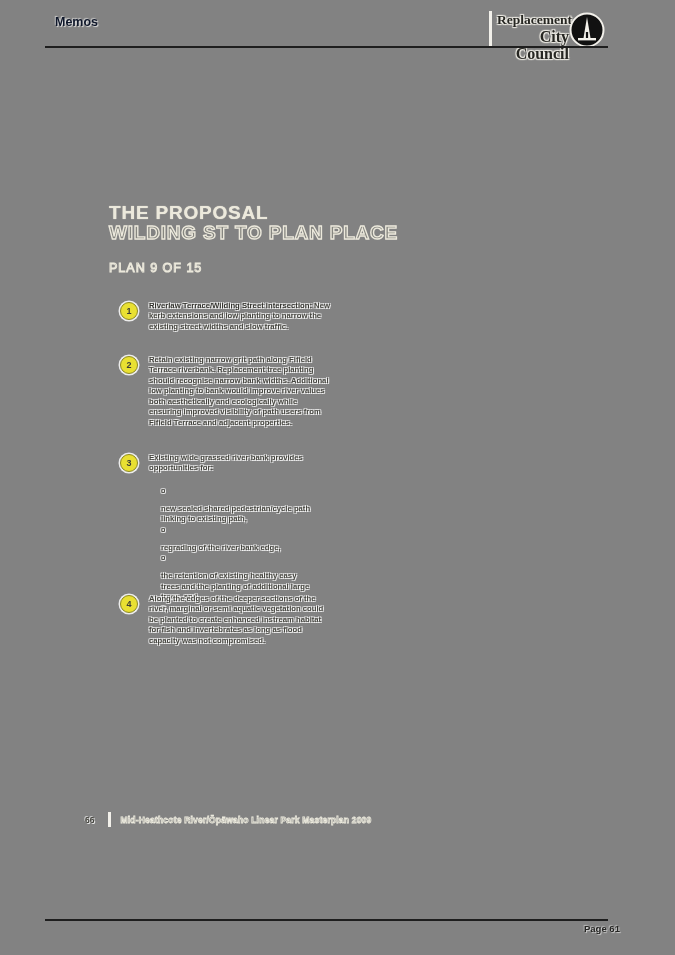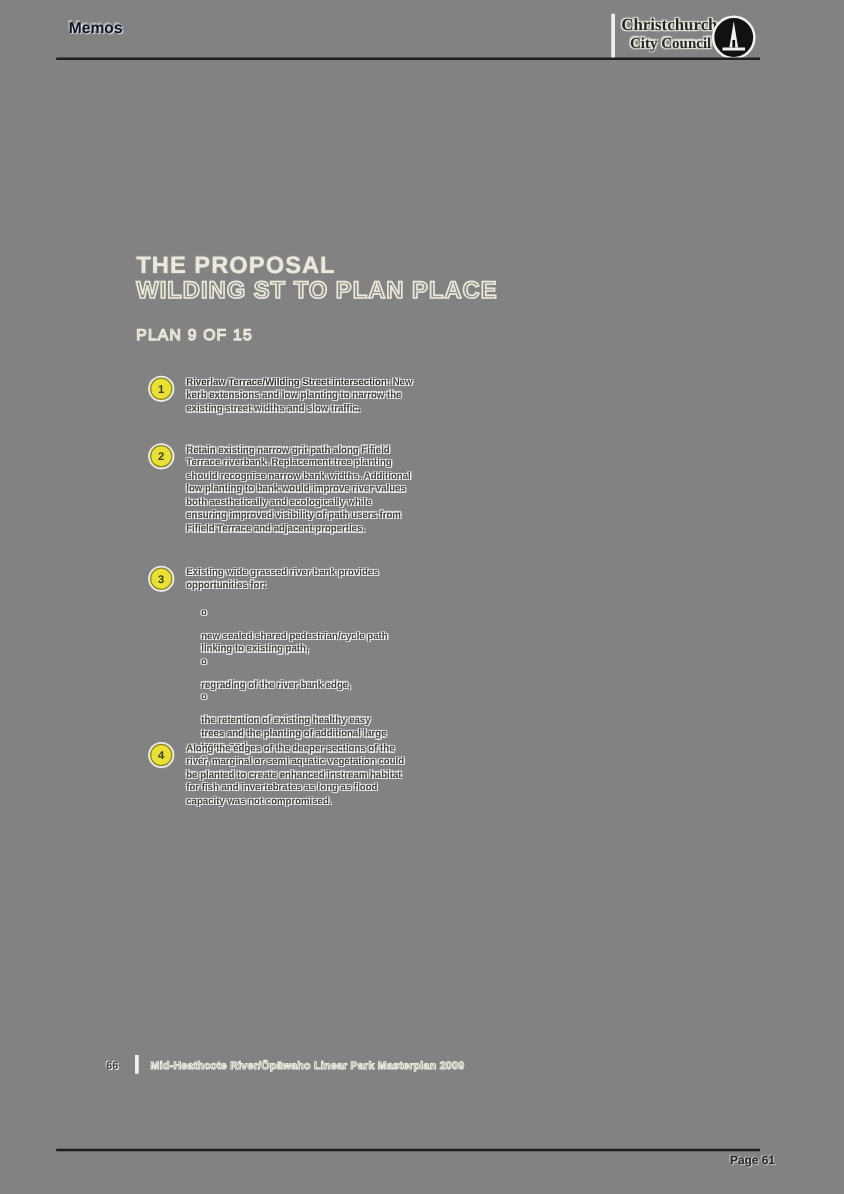--- a/index.html
+++ b/index.html
@@ -22,21 +22,21 @@
     left: 489px; top: 11px; width: 3px; height: 37px;
     background: #f2f0ea;
   }
   .logo-text {
     left: 497px; top: 13px; width: 74px; text-align: right;
     font-family: "Liberation Serif", serif; font-weight: bold; color: #262622;
     text-shadow: 1px 1px 1px #efede6, -1px -1px 1px #efede6, 1px -1px 1px #efede6, -1px 1px 1px #efede6;
     line-height: 1.08;
   }
   .logo-text .l1 { font-size: 13.5px; letter-spacing: 0px; display: block; }
-  .logo-text .l2 { font-size: 12px; display: block; padding-right: 2px; }
+  .logo-text .l2 { font-size: 16px; display: block; padding-right: 2px; }
   .logo-mark { left: 569px; top: 12px; width: 36px; height: 36px; }
   .rule {
     left: 45px; width: 563px; height: 2px; background: #1e1e1e;
   }
   .rule-top { top: 46px; }
   .rule-bottom { top: 919px; }
 
   
   .title-1 {
     left: 109px; top: 202px;
@@ -81,21 +81,21 @@
   }
   .item-body p { margin: 0; }
   .lead-bold { font-weight: bold; color: #33332e; }
   .bullet-list { list-style: none; margin: 12px 0 0 0; padding: 0 0 0 12px; }
   .bullet-item { display: flex; align-items: flex-start; flex-direction: column; }
   .bullet-marker { flex: 0 0 18px; font-size: 7px; line-height: 1.5; }
   .bullet-text { flex: 1 1 auto; width: 150px; }
 
   
   .footer-strip {
-    left: 85px; top: 844px; display: flex; align-items: center; justify-content: center;
+    left: 85px; top: 812px; display: flex; align-items: center; justify-content: center;
   }
   .footer-num {
     font-size: 8.5px; font-weight: bold; color: #45453f;
     text-shadow: 1px 1px 0 rgba(255,255,255,.8), -1px -1px 0 rgba(255,255,255,.6);
   }
   .footer-bar {
     width: 3px; height: 15px; background: #f2f0ea; margin-left: 14px;
   }
   .footer-title {
     margin-left: 9px; font-size: 8.5px; font-weight: bold; color: #7d7d77;
@@ -109,21 +109,21 @@
   }
 </style>
 </head>
 <body>
 
 <div class="abs memos">Memos</div>
 
 <div class="abs logo-vline"></div>
 
 <div class="abs logo-text">
-  <span class="l1">Christchurch</span>
+  <span class="l1">Replacement</span>
   <span class="l2">City Council</span>
 </div>
 
 <svg class="abs logo-mark" viewBox="0 0 36 36" aria-hidden="true">
   <circle cx="18" cy="18" r="16.5" fill="#111111" stroke="#f2f0ea" stroke-width="2"></circle>
   <path d="M18 5 L21.5 26 L14.5 26 Z" fill="#f2f0ea"></path>
   <rect x="9" y="26" width="18" height="2.4" fill="#f2f0ea"></rect>
   <rect x="16.9" y="20" width="2.2" height="6" fill="#111111"></rect>
 </svg>
 

